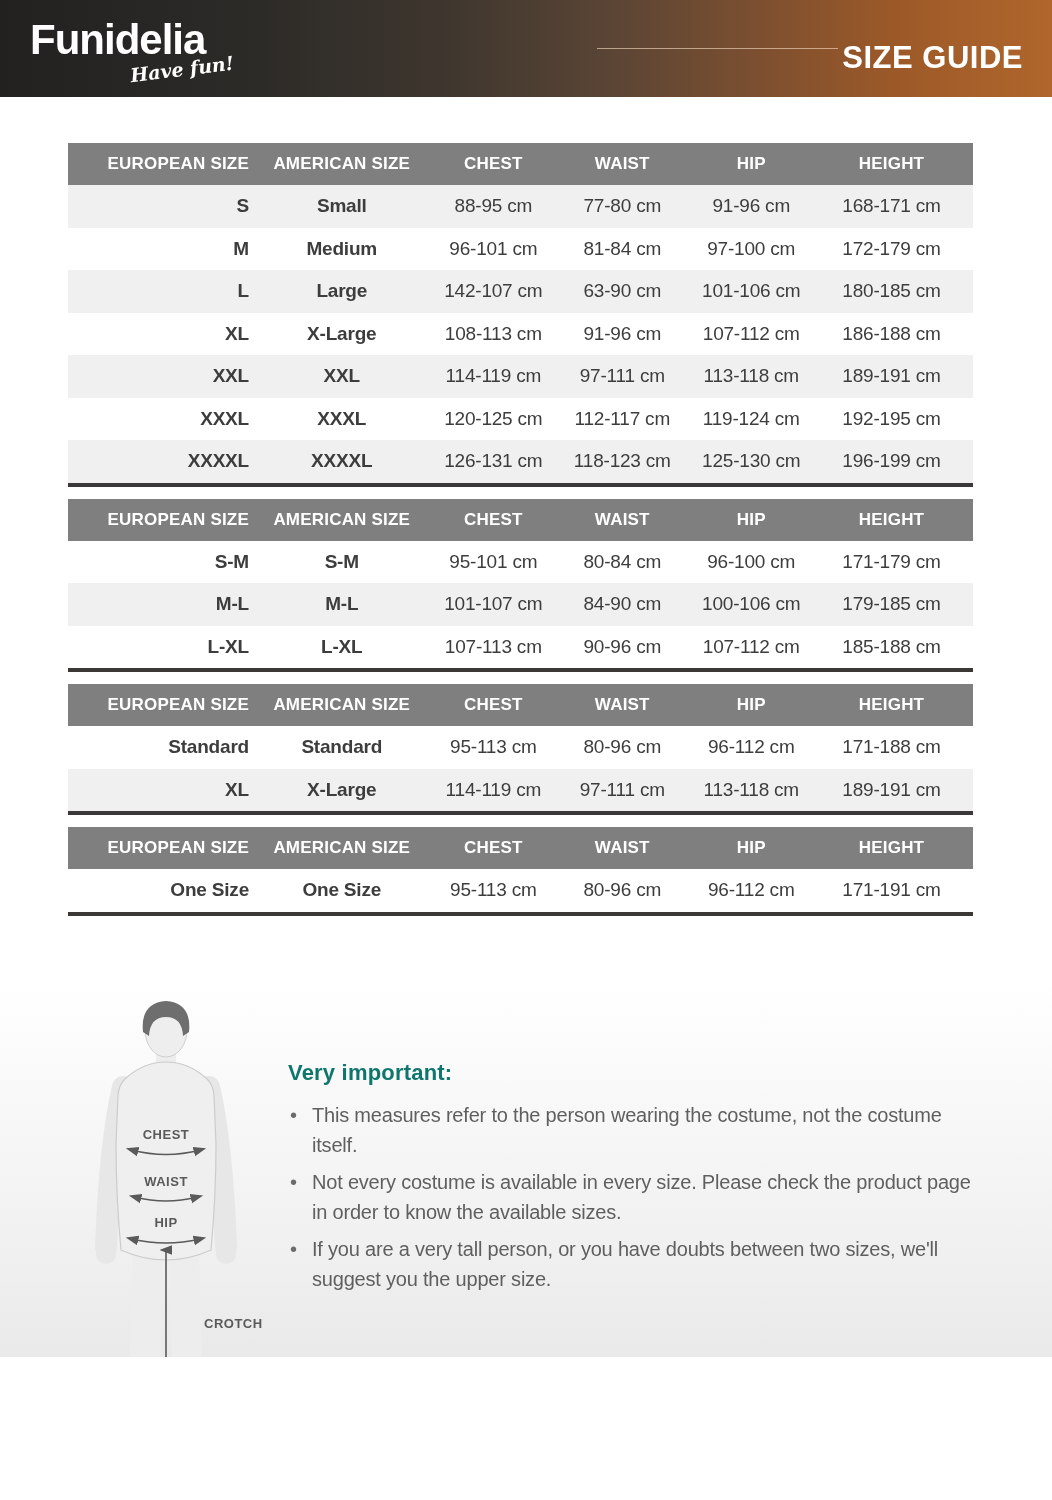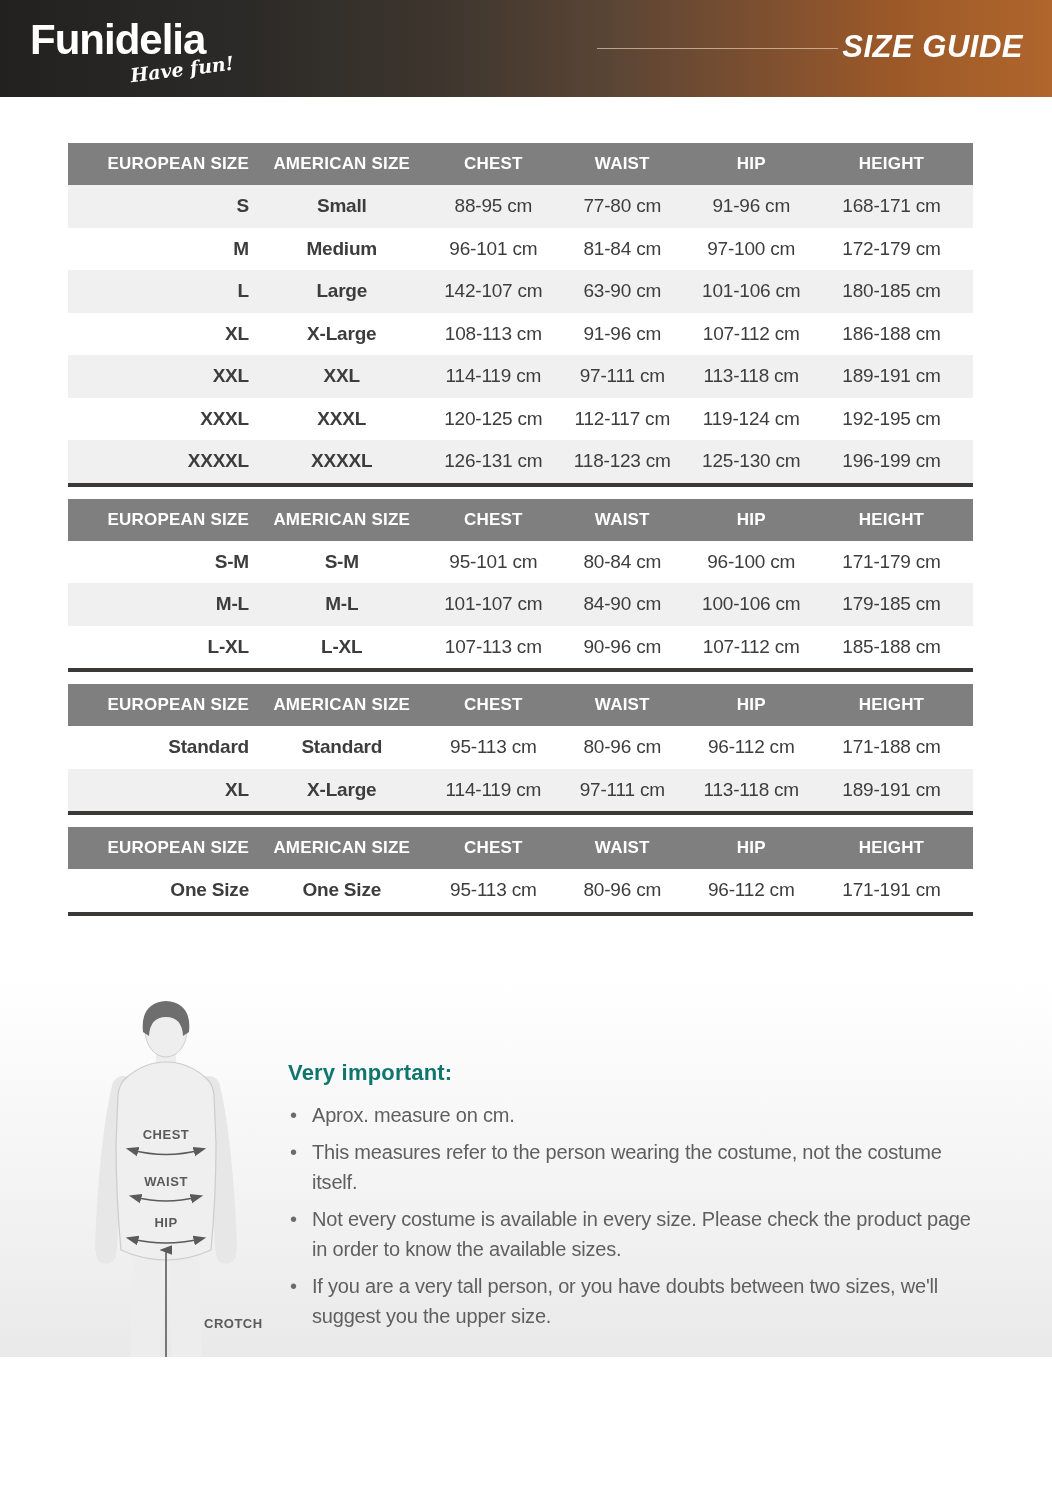--- a/index.html
+++ b/index.html
@@ -22,22 +22,22 @@
     position:absolute;left:100px;top:40px;color:#ffffff;
     font-family:"DejaVu Serif","Liberation Serif",serif;
     font-style:italic;font-weight:700;font-size:19px;
     transform:rotate(-7deg);letter-spacing:0px;
   }
   .hdr-line{
     position:absolute;left:597px;top:48px;width:241px;height:1px;
     background:rgba(240,214,188,0.65);
   }
   .page-title{
-    position:absolute;right:29px;top:31px;margin:0;
-    color:#ffffff;font-size:31px;font-weight:700;letter-spacing:0.5px;line-height:31px;font-style:italic;
+    position:absolute;right:29px;top:42px;margin:0;
+    color:#ffffff;font-size:31px;font-weight:700;letter-spacing:0.5px;line-height:31px;
   }
   
   .tables-wrap{position:absolute;left:68px;top:143px;width:905px;}
   .size-table{margin-bottom:12px;border-bottom:4px solid #3a3937;}
   .trow{display:flex;align-items:center;height:42.5px;background:#ffffff;}
   .trow.alt{background:#f0f0f0;}
   .trow.thead{height:42px;background:#7f7f7f;}
   .cell{display:block;text-align:center;color:#3d3d3d;font-size:19px;letter-spacing:-0.2px;}
   .trow.thead .cell{color:#ffffff;font-size:17px;font-weight:700;letter-spacing:0.2px;}
   .cell.c0{width:20%;font-weight:700;text-align:right;}
@@ -286,21 +286,20 @@
         <path d="M66 247 Q100 255 134 247" fill="none" stroke="#5a5a5a" stroke-width="1.6" marker-start="url(#arrL)" marker-end="url(#arrR)"></path>
         <line x1="100" y1="458" x2="100" y2="258" stroke="#5a5a5a" stroke-width="1.6" marker-end="url(#arrUp)"></line>
         <text class="fig-label" x="138" y="336" text-anchor="start">CROTCH</text>
       </g>
     </svg>
   </div>
 
   <section class="notes">
     <h2>Very important:</h2>
     <ul>
-        <li>Aprox. measure on cm.</li>
         <li>This measures refer to the person wearing the costume, not the costume itself.</li>
         <li>Not every costume is available in every size. Please check the product page in order to know the available sizes.</li>
         <li>If you are a very tall person, or you have doubts between two sizes, we'll suggest you the upper size.</li>
       </ul>
   </section>
 
   <div class="strip">
     <div class="photo p1" title="costume-photo-master-roshi"></div>
     <div class="photo p2" title="costume-photo-chewbacca"></div>
     <div class="photo p3" title="costume-photo-power-rangers"></div>

